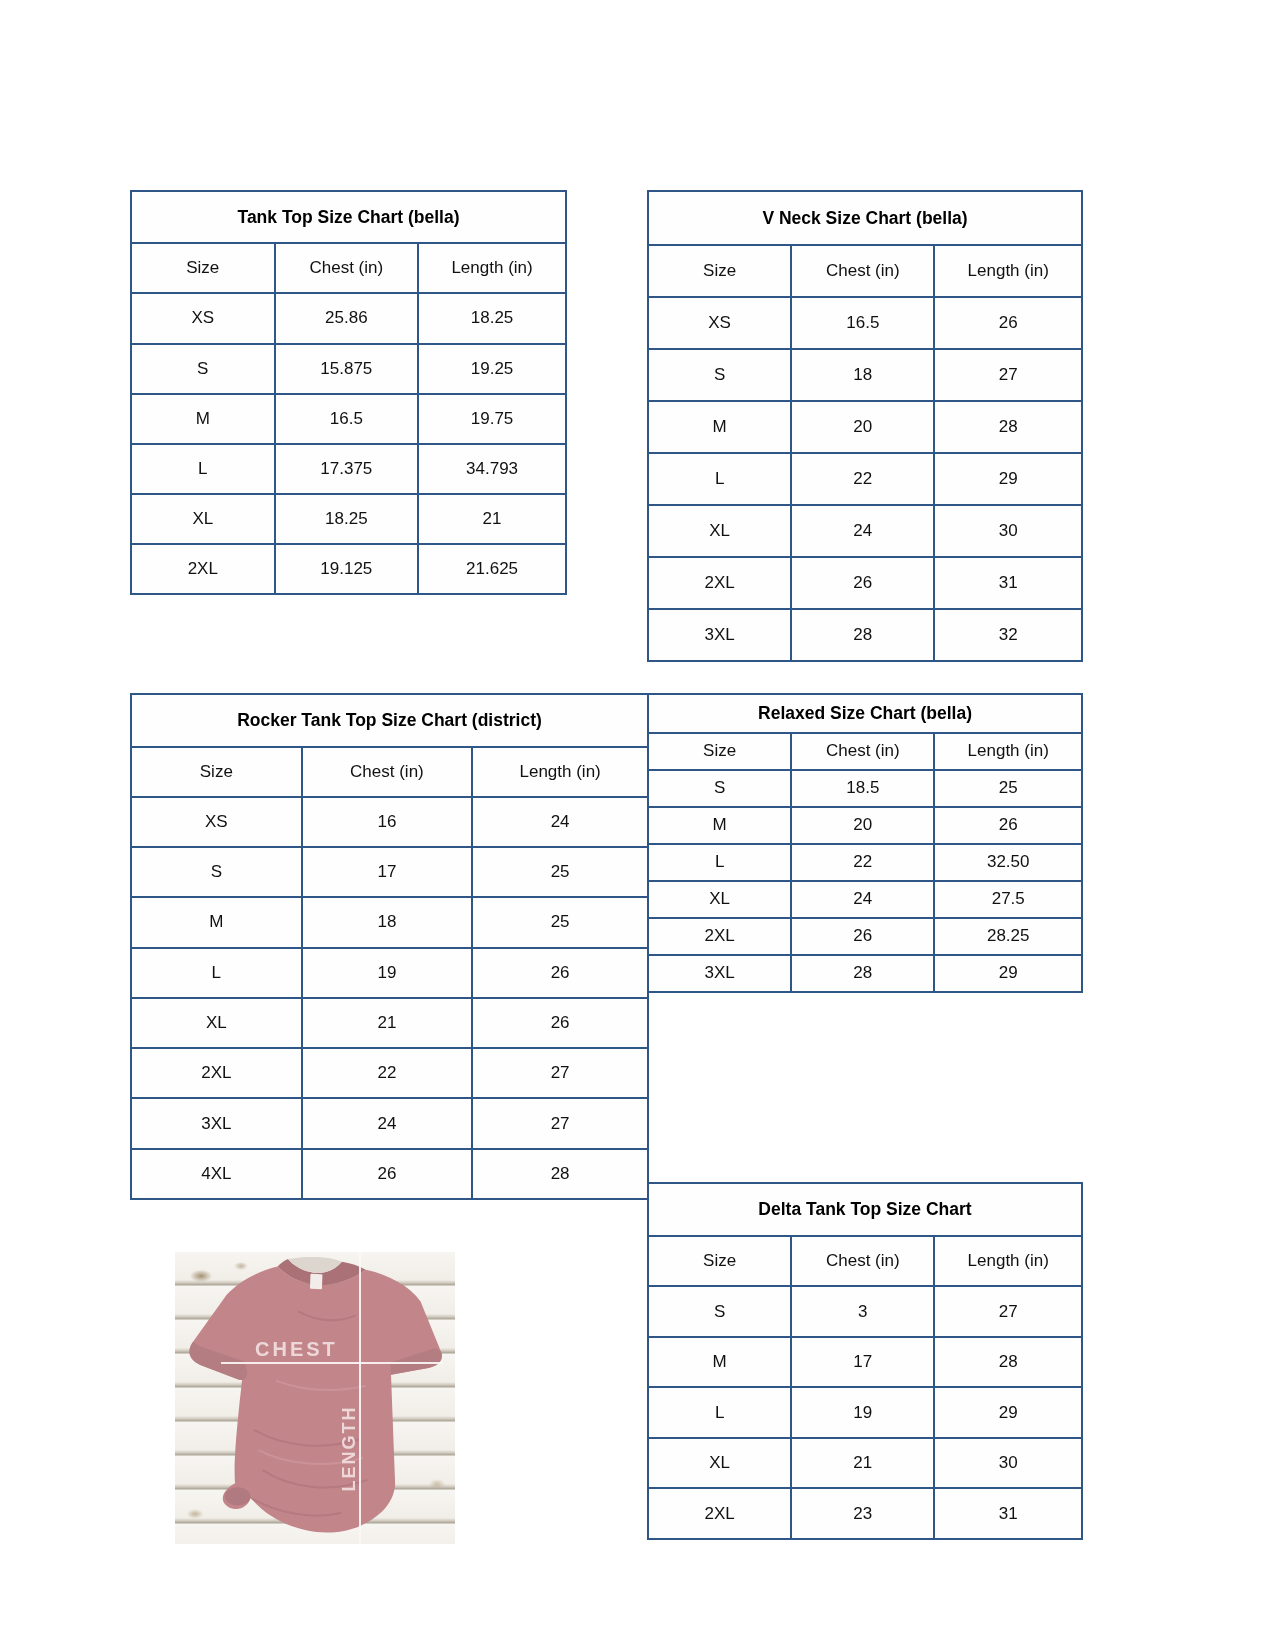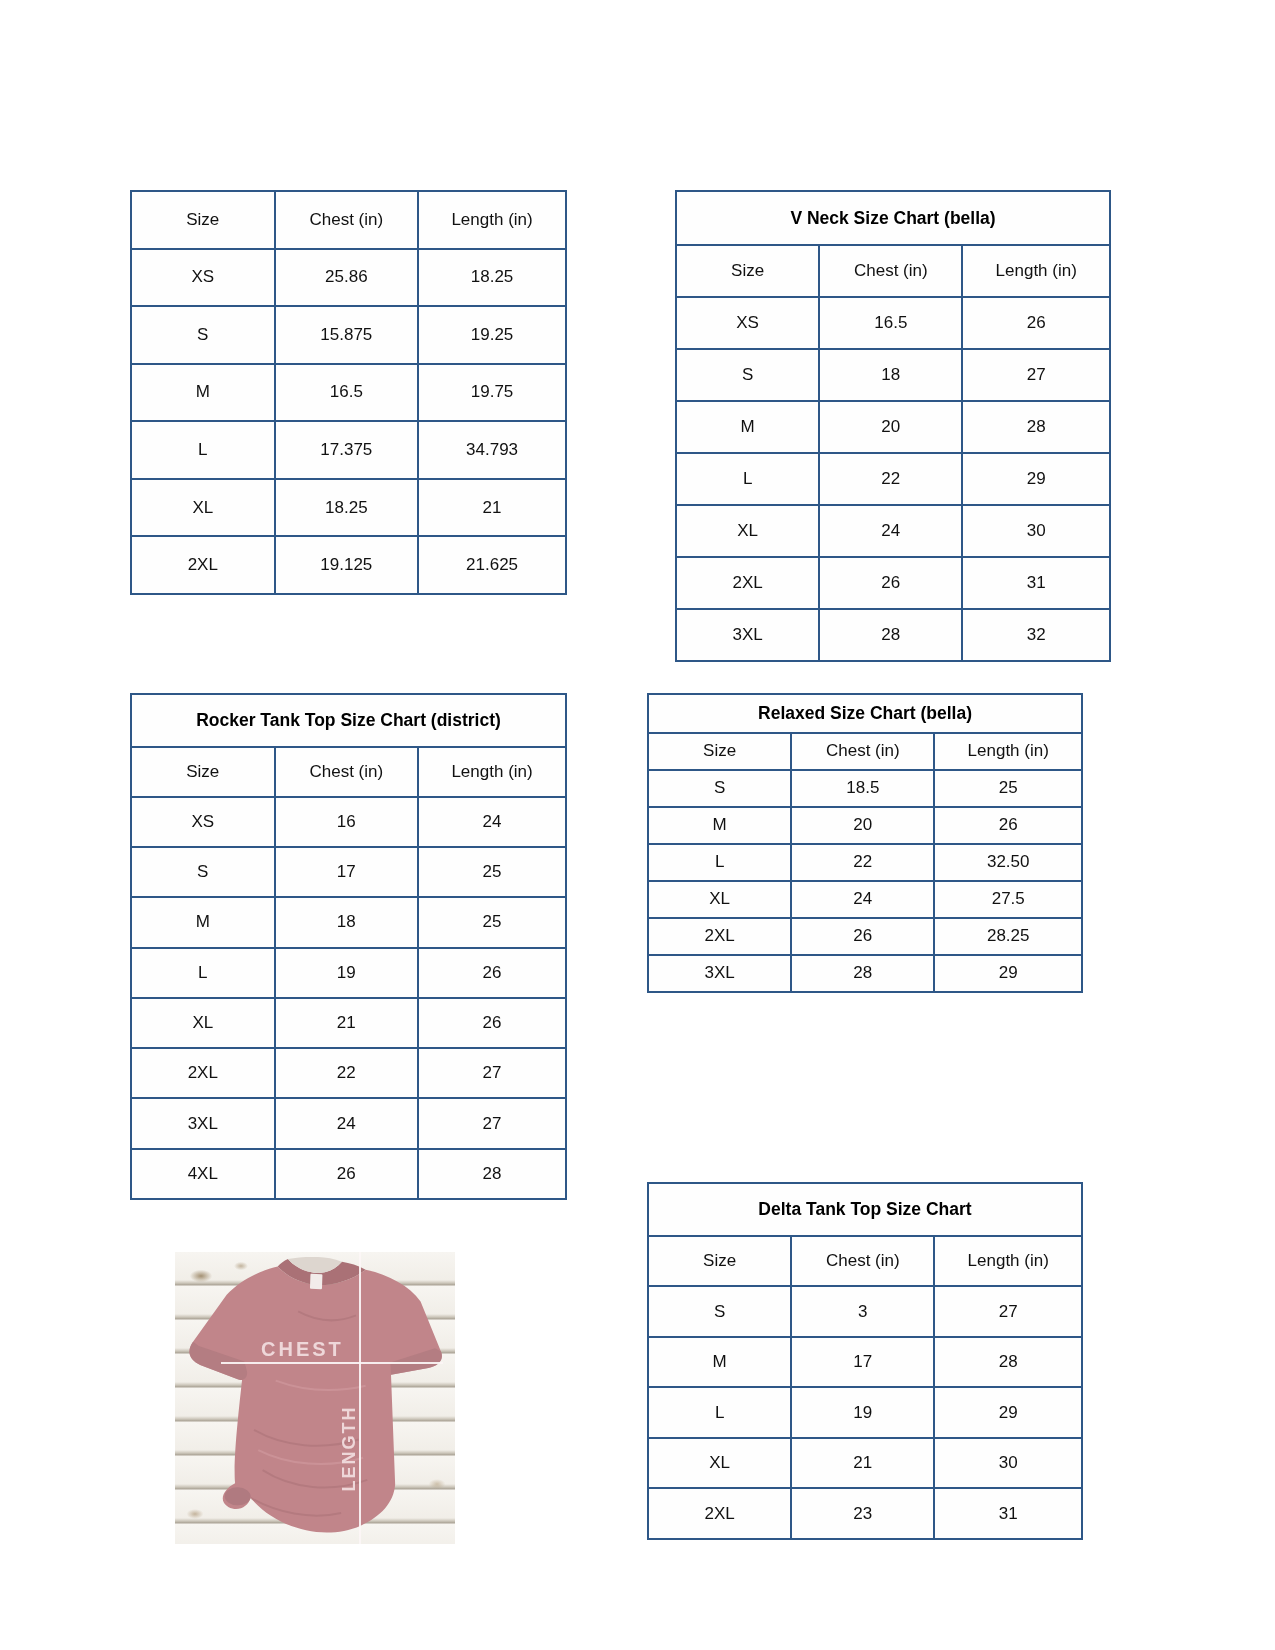--- a/index.html
+++ b/index.html
@@ -24,22 +24,22 @@
   .size-table .title-row td {
     font-weight:bold;
     font-size:17.5px;
     color:#000000;
   }
   .size-table col.c1 { width:33%; }
   .size-table col.c2 { width:33%; }
   .size-table col.c3 { width:34%; }
 
   #table-tank-top   { left:130px; top:190px;  width:437px; height:405px; }
-  #table-v-neck     { left:647px; top:190px;  width:436px; height:472px;margin-left:28px; }
-  #table-rocker     { left:130px; top:693px;  width:437px; height:507px; }
+  #table-v-neck     { left:647px; top:190px;  width:436px; height:472px; }
+  #table-rocker     { left:130px; top:693px;  width:519px; height:507px; }
   #table-relaxed    { left:647px; top:693px;  width:436px; height:300px; }
   #table-delta      { left:647px; top:1142px; width:436px; height:358px;margin-top:40px; }
 
   
   .shirt-photo {
     position:absolute;
     left:175px; top:1252px; width:280px; height:292px;
     overflow:hidden;
     background-color:#f3f1ec;
     background-image:
@@ -53,21 +53,21 @@
   .shirt-svg { position:absolute; left:0; top:0; }
   .measure-line-h {
     position:absolute; left:46px; top:110px; width:222px; height:2px;
     background:rgba(252,246,246,.92);
   }
   .measure-line-v {
     position:absolute; left:184px; top:0px; width:2px; height:292px;
     background:rgba(252,246,246,.92);
   }
   .chest-label {
-    position:absolute; left:86px; top:86px;
+    position:absolute; left:80px; top:86px;
     font-size:20px; font-weight:bold; letter-spacing:3px;
     color:#eed7d9;
   }
   .length-label {
     position:absolute; left:126px; top:186px; width:96px;
     text-align:center;
     transform:rotate(-90deg);
     font-size:18px; font-weight:bold; letter-spacing:2px;
     color:#eed7d9;
   }
@@ -75,20 +75,23 @@
 </head>
 <body>
 
 <table id="table-tank-top" class="size-table">
   <colgroup>
       <col class="c1">
       <col class="c2">
       <col class="c3">
     </colgroup>
 <tbody>
+      <tr class="title-row">
+        <td colspan="3">Tank Top Size Chart  (bella)</td>
+      </tr>
       <tr class="header-row">
         <td>Size</td>
         <td>Chest (in)</td>
         <td>Length (in)</td>
       </tr>
       <tr>
         <td>XS</td>
         <td>25.86</td>
         <td>18.25</td>
       </tr>

